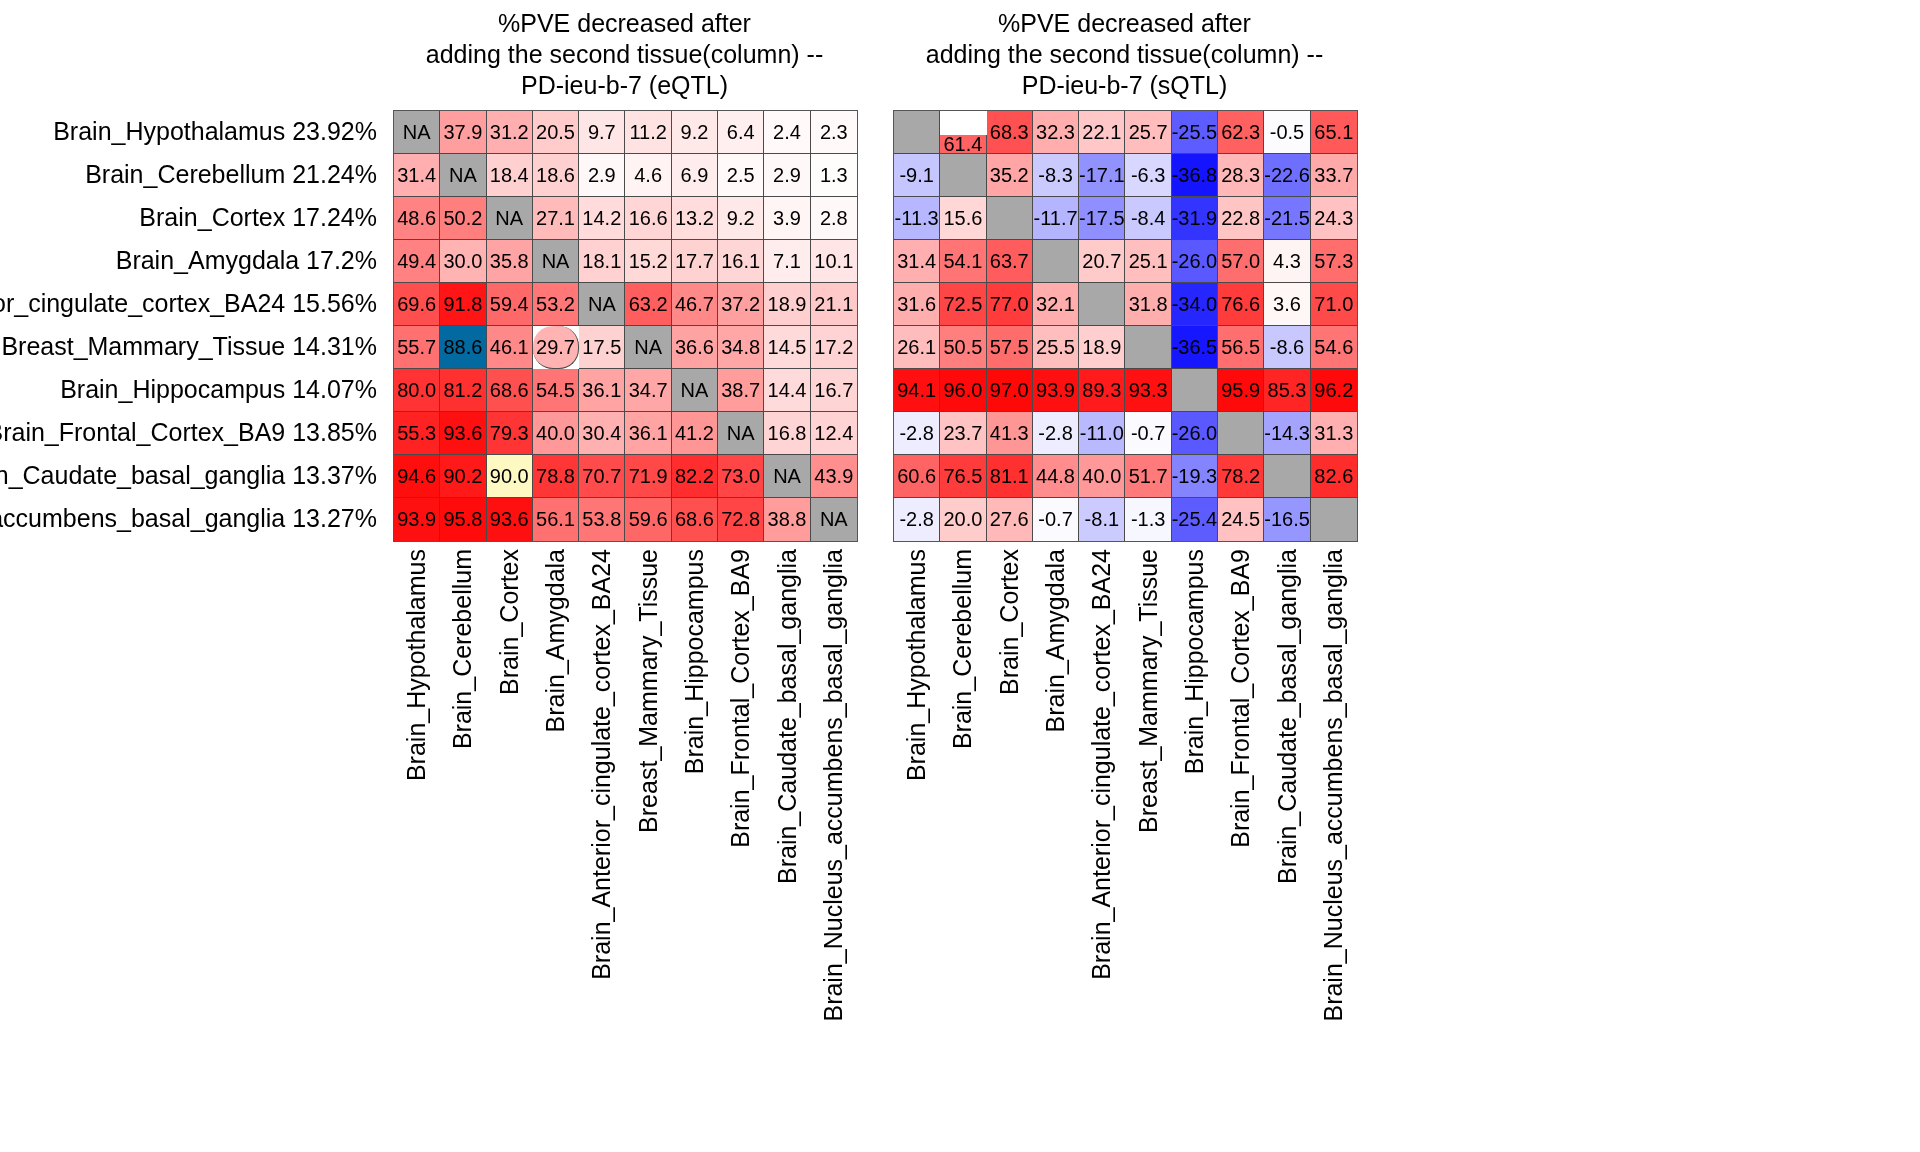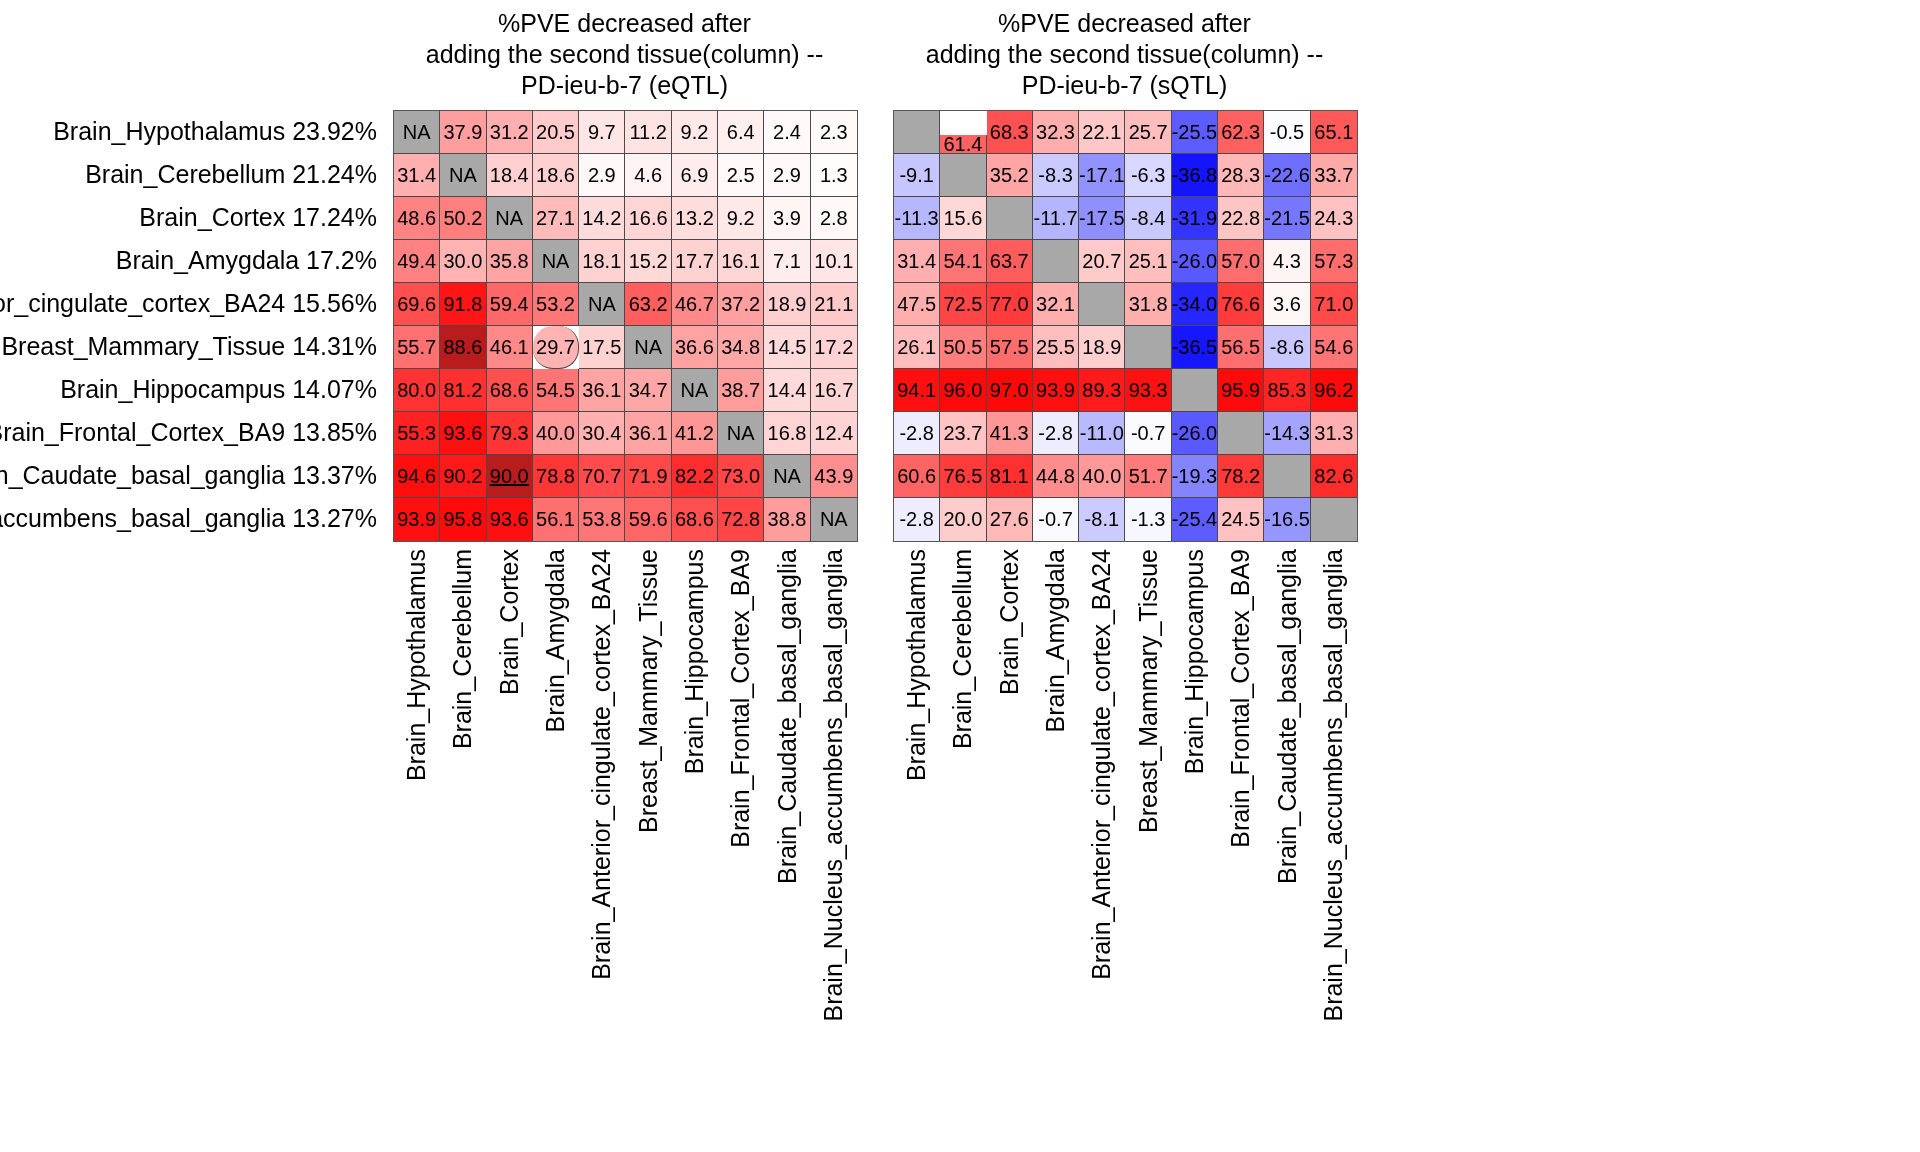--- a/index.html
+++ b/index.html
@@ -183,21 +183,21 @@
       <div class="cell" style="background: rgb(255, 21, 21);">91.8</div>
       <div class="cell" style="background: rgb(255, 104, 104);">59.4</div>
       <div class="cell" style="background: rgb(255, 119, 119);">53.2</div>
       <div class="cell" style="background: rgb(168, 168, 168);">NA</div>
       <div class="cell" style="background: rgb(255, 94, 94);">63.2</div>
       <div class="cell" style="background: rgb(255, 136, 136);">46.7</div>
       <div class="cell" style="background: rgb(255, 160, 160);">37.2</div>
       <div class="cell" style="background: rgb(255, 207, 207);">18.9</div>
       <div class="cell lastcol" style="background: rgb(255, 201, 201);">21.1</div>
       <div class="cell" style="background: rgb(255, 113, 113);">55.7</div>
-      <div class="cell" style="background: #b91c1c;">88.6</div>
+      <div class="cell" style="background: #0369a1;">88.6</div>
       <div class="cell" style="background: rgb(255, 137, 137);">46.1</div>
       <div class="cell" style="background: rgb(255, 179, 179); border-radius: 20px;">29.7</div>
       <div class="cell" style="background: rgb(255, 210, 210);">17.5</div>
       <div class="cell" style="background: rgb(168, 168, 168);">NA</div>
       <div class="cell" style="background: rgb(255, 162, 162);">36.6</div>
       <div class="cell" style="background: rgb(255, 166, 166);">34.8</div>
       <div class="cell" style="background: rgb(255, 218, 218);">14.5</div>
       <div class="cell lastcol" style="background: rgb(255, 211, 211);">17.2</div>
       <div class="cell" style="background: rgb(255, 51, 51);">80.0</div>
       <div class="cell" style="background: rgb(255, 48, 48);">81.2</div>
@@ -214,21 +214,21 @@
       <div class="cell" style="background: rgb(255, 53, 53);">79.3</div>
       <div class="cell" style="background: rgb(255, 153, 153);">40.0</div>
       <div class="cell" style="background: rgb(255, 177, 177);">30.4</div>
       <div class="cell" style="background: rgb(255, 163, 163);">36.1</div>
       <div class="cell" style="background: rgb(255, 150, 150);">41.2</div>
       <div class="cell" style="background: rgb(168, 168, 168);">NA</div>
       <div class="cell" style="background: rgb(255, 212, 212);">16.8</div>
       <div class="cell lastcol" style="background: rgb(255, 211, 211);">12.4</div>
       <div class="cell" style="background: rgb(255, 14, 14);">94.6</div>
       <div class="cell" style="background: rgb(255, 25, 25);">90.2</div>
-      <div class="cell" style="background: #b91c1c; text-decoration: underline;">90.0</div>
+      <div class="cell" style="background: #fef9c3;">90.0</div>
       <div class="cell" style="background: rgb(255, 54, 54);">78.8</div>
       <div class="cell" style="background: rgb(255, 75, 75);">70.7</div>
       <div class="cell" style="background: rgb(255, 72, 72);">71.9</div>
       <div class="cell" style="background: rgb(255, 45, 45);">82.2</div>
       <div class="cell" style="background: rgb(255, 69, 69);">73.0</div>
       <div class="cell" style="background: rgb(168, 168, 168);">NA</div>
       <div class="cell lastcol" style="background: rgb(255, 143, 143);">43.9</div>
       <div class="cell lastrow" style="background: rgb(255, 16, 16);">93.9</div>
       <div class="cell lastrow" style="background: rgb(255, 11, 11);">95.8</div>
       <div class="cell lastrow" style="background: rgb(255, 16, 16);">93.6</div>
@@ -274,21 +274,21 @@
       <div class="cell" style="background: rgb(255, 175, 175);">31.4</div>
       <div class="cell" style="background: rgb(255, 117, 117);">54.1</div>
       <div class="cell" style="background: rgb(255, 93, 93);">63.7</div>
       <div class="cell" style="background: rgb(168, 168, 168);"></div>
       <div class="cell" style="background: rgb(255, 202, 202);">20.7</div>
       <div class="cell" style="background: rgb(255, 191, 191);">25.1</div>
       <div class="cell" style="background: rgb(89, 89, 255);">-26.0</div>
       <div class="cell" style="background: rgb(255, 110, 110);">57.0</div>
       <div class="cell" style="background: rgb(255, 244, 244);">4.3</div>
       <div class="cell lastcol" style="background: rgb(255, 109, 109);">57.3</div>
-      <div class="cell" style="background: rgb(255, 174, 174);">47.5</div>
+      <div class="cell" style="background: rgb(255, 174, 174);">31.6</div>
       <div class="cell" style="background: rgb(255, 70, 70);">72.5</div>
       <div class="cell" style="background: rgb(255, 59, 59);">77.0</div>
       <div class="cell" style="background: rgb(255, 173, 173);">32.1</div>
       <div class="cell" style="background: rgb(168, 168, 168);"></div>
       <div class="cell" style="background: rgb(255, 174, 174);">31.8</div>
       <div class="cell" style="background: rgb(38, 38, 255);">-34.0</div>
       <div class="cell" style="background: rgb(255, 60, 60);">76.6</div>
       <div class="cell" style="background: rgb(255, 246, 246);">3.6</div>
       <div class="cell lastcol" style="background: rgb(255, 74, 74);">71.0</div>
       <div class="cell" style="background: rgb(255, 188, 188);">26.1</div>

